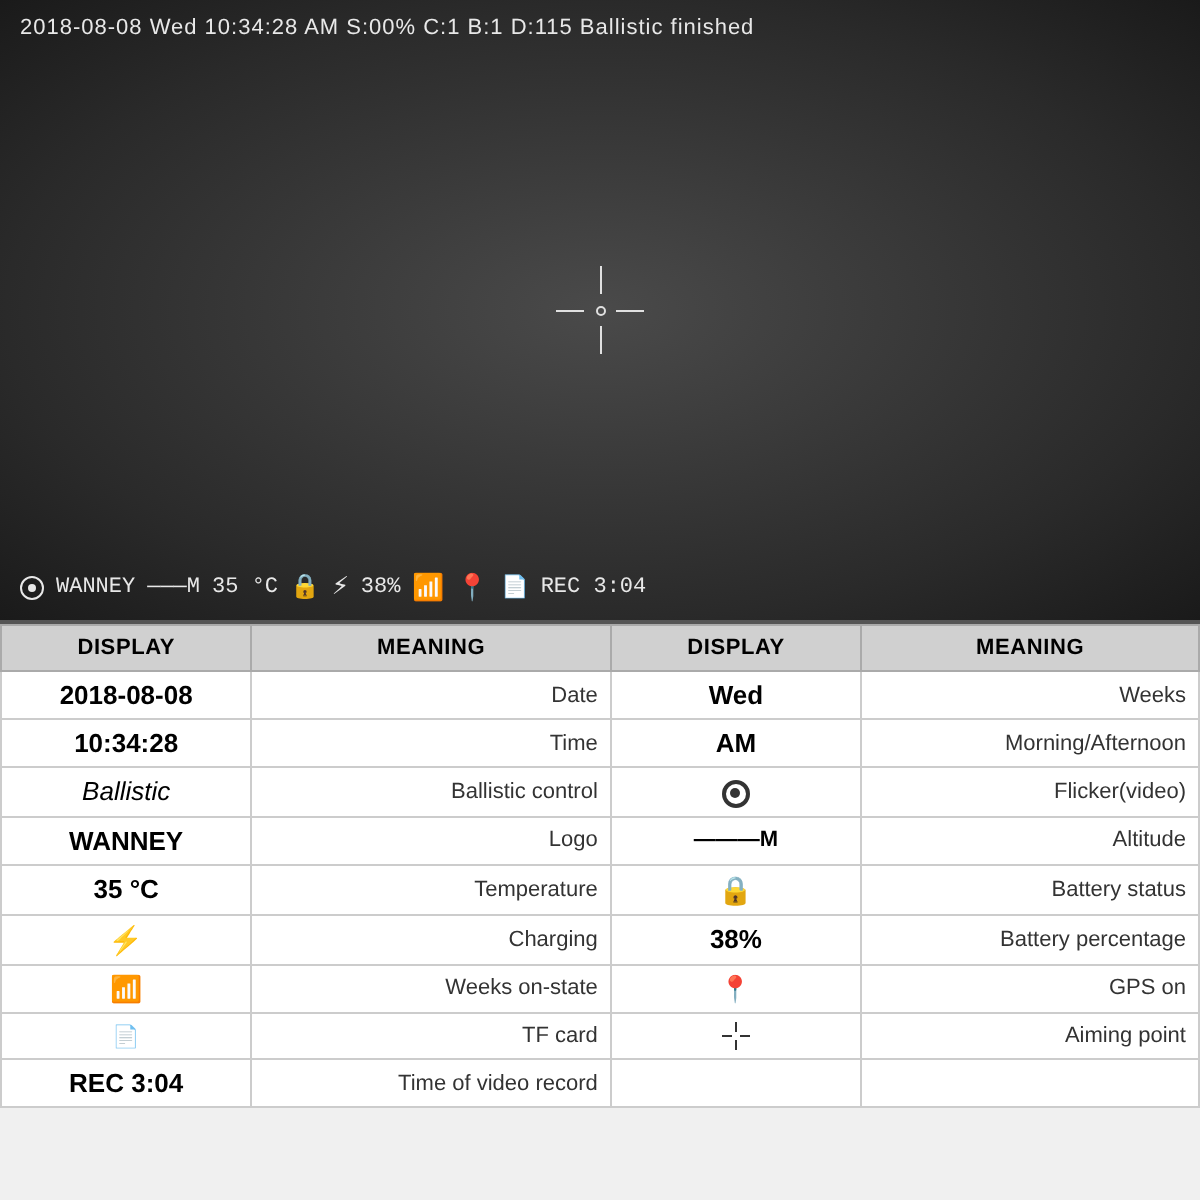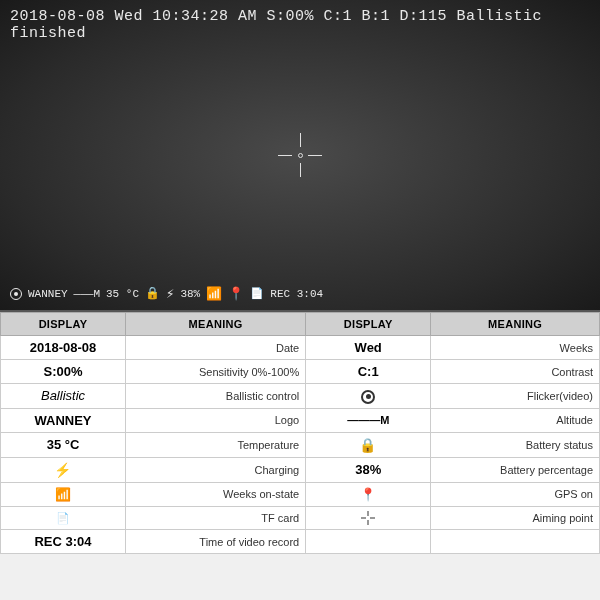--- a/index.html
+++ b/index.html
@@ -24,22 +24,22 @@
       width: 100%;
       height: 100%;
       background: radial-gradient(ellipse at center, #4a4a4a 0%, #2a2a2a 70%, #1a1a1a 100%);
     }
 
     #hud-top {
       position: absolute;
       top: 8px;
       left: 10px;
       color: #e8e8e8;
-      font-size: 15px;
-      font-family: Liberation Mono, monospace;
+      font-size: 11px;
+      font-family: Liberation Sans, sans-serif;
       letter-spacing: 0.5px;
     }
 
     #crosshair {
       position: absolute;
       top: 50%;
       left: 50%;
       transform: translate(-50%, -50%);
     }
 
@@ -297,27 +297,27 @@
     </thead>
     <tbody>
 
       <tr>
         <td class="display-col bold-display">2018-08-08</td>
         <td class="meaning-col">Date</td>
         <td class="display-col bold-display">Wed</td>
         <td class="meaning-col">Weeks</td>
       </tr>
 
-
-      <tr>
-        <td class="display-col bold-display">S:00%</td>
-        <td class="meaning-col">Sensitivity 0%-100%</td>
-        <td class="display-col bold-display">C:1</td>
-        <td class="meaning-col">Contrast</td>
-      </tr>
+      <tr>
+        <td class="display-col bold-display">10:34:28</td>
+        <td class="meaning-col">Time</td>
+        <td class="display-col bold-display">AM</td>
+        <td class="meaning-col">Morning/Afternoon</td>
+      </tr>
+
 
 
       <tr>
         <td class="display-col" style="font-weight:400;font-style:italic;font-size:13px;">Ballistic</td>
         <td class="meaning-col">Ballistic control</td>
         <td class="display-col">
           <div class="flicker-circle">
             <div class="fc-outer">
               <div class="fc-inner"></div>
             </div>

